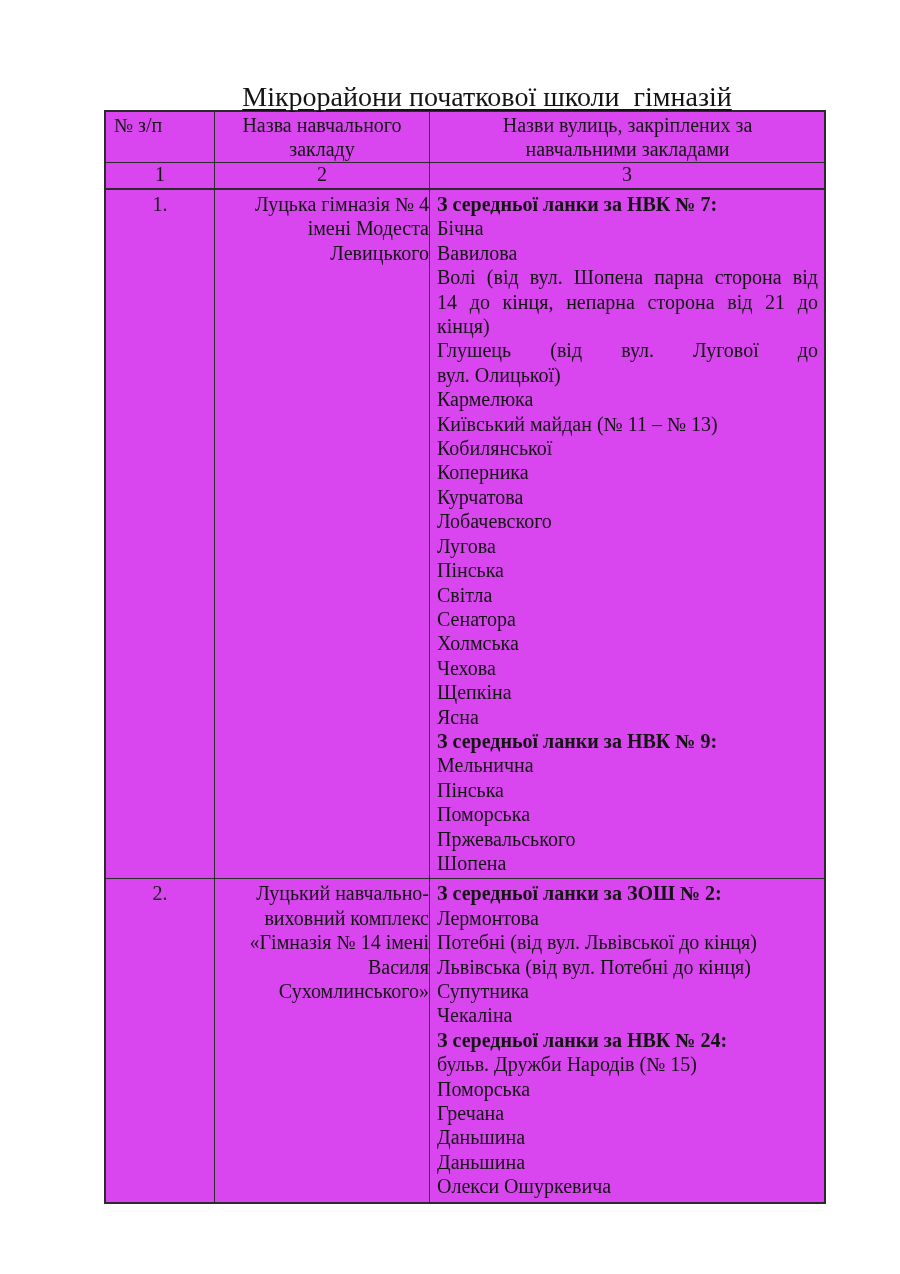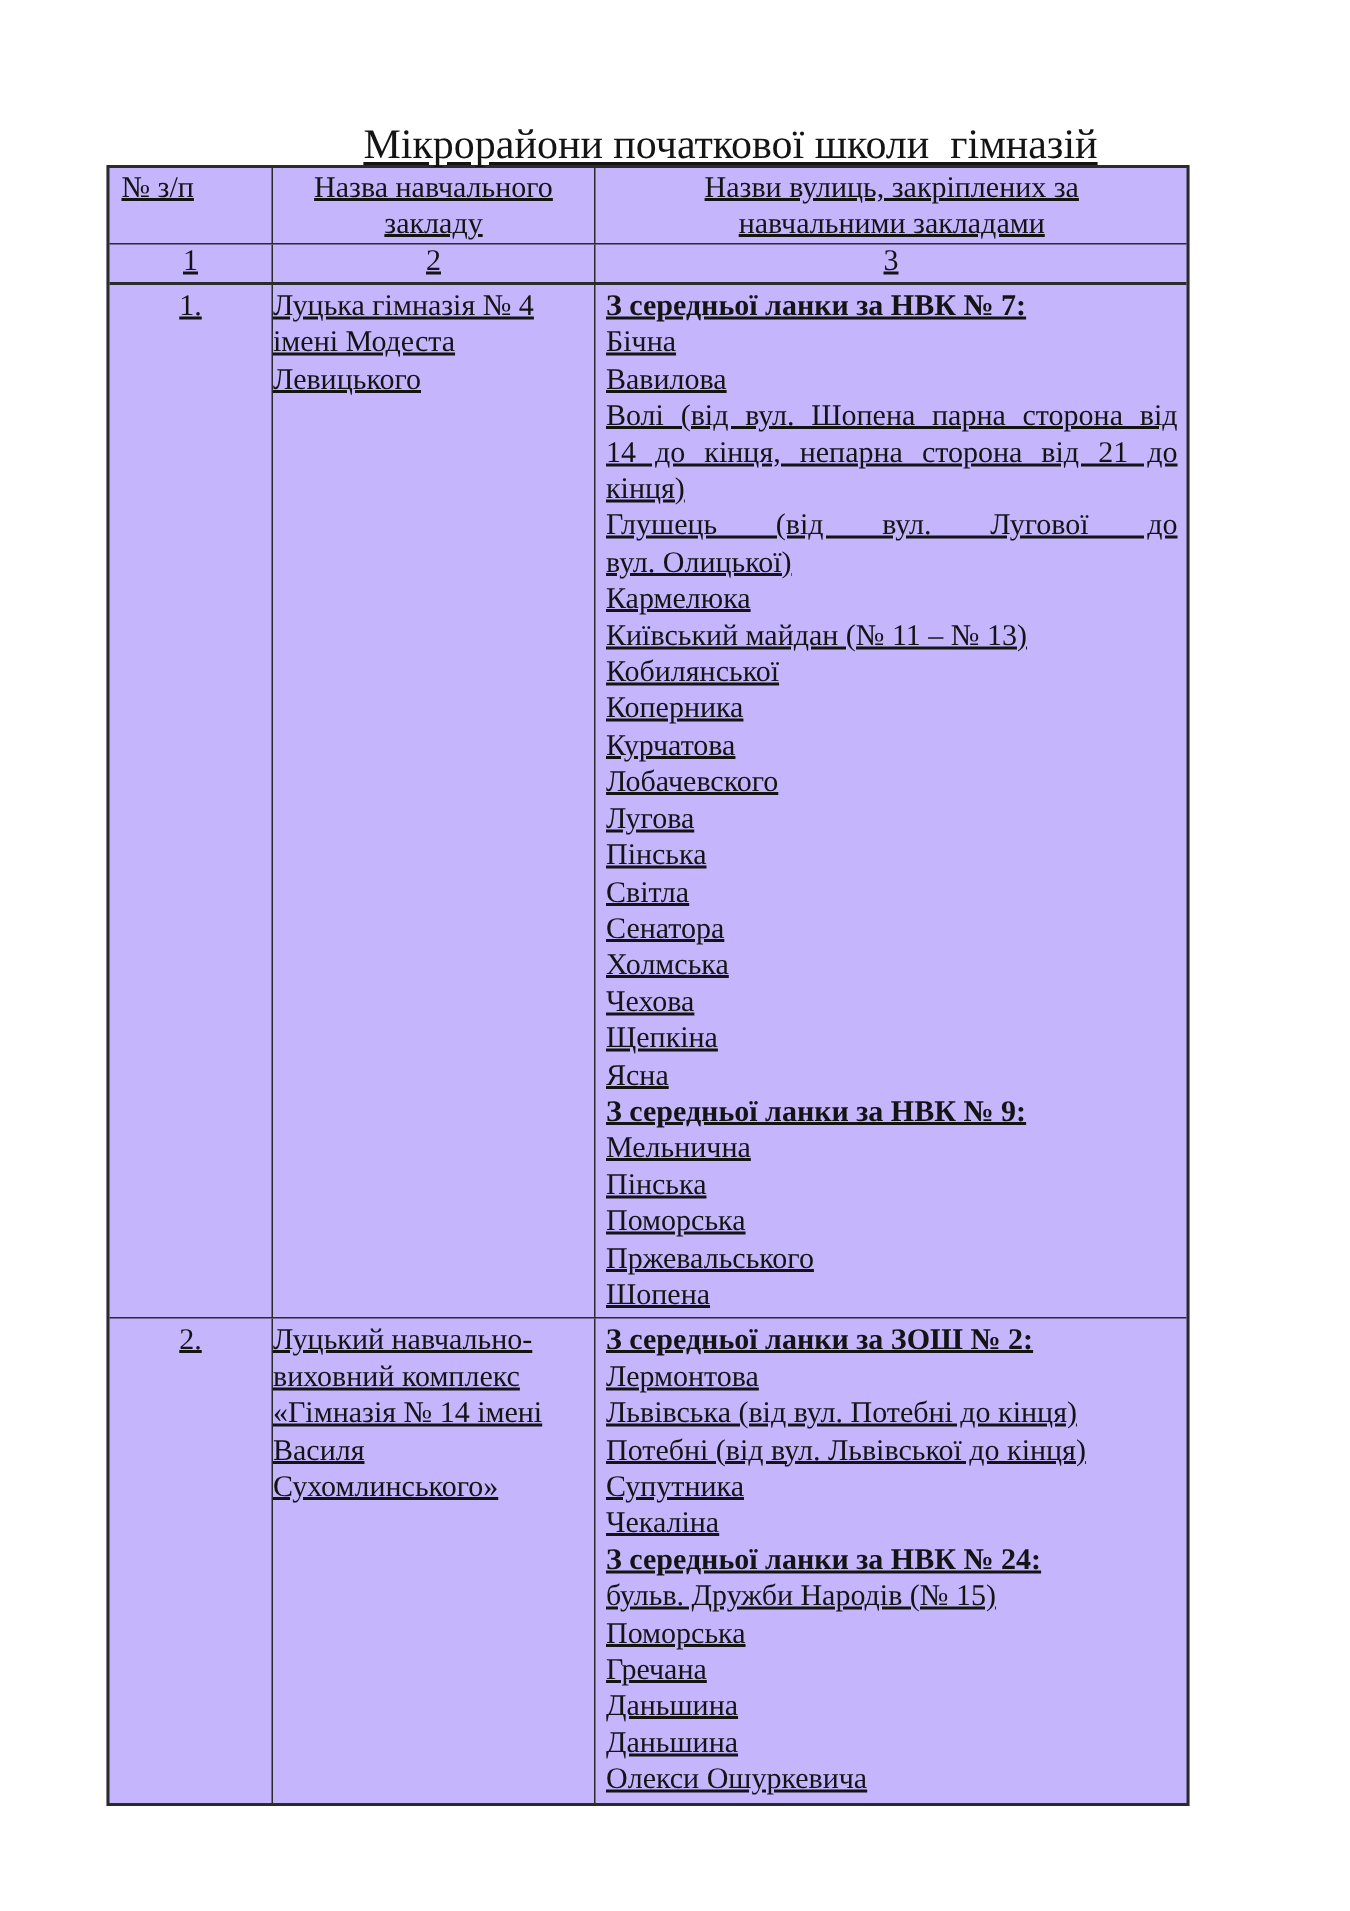--- a/index.html
+++ b/index.html
@@ -22,26 +22,25 @@
     width: 722px;
     text-align: center;
     font-size: 28px;
     line-height: 25px;
     text-decoration: underline;
     text-underline-offset: 3px;
     white-space: pre;
   }
 
   .tbl {
-    margin-left: 71px;
+    margin-left: 104px;
     margin-top: 1px;
     width: 718px;
     border: 2px solid var(--line);
-    background: #c4b5fd;
-    text-decoration: underline;
+    background: #d946ef;
   }
   .tr { display: flex; border-bottom: 1px solid var(--line); }
   .tr:last-child { border-bottom: none; }
   .td {
     box-sizing: border-box;
     font-size: 20px;
     line-height: 24.4px;
     overflow: hidden;
   }
   .c1 { width: 109px; border-right: 1px solid var(--line); }
@@ -49,21 +48,21 @@
   .c3 { width: 394px; padding: 2px 6px 3px 7px; }
 
   .header-row { height: 50px; }
   .header-row .c1 { padding: 1px 0 0 8px; }
   .header-row .c2, .header-row .c3 { text-align: center; padding-top: 1px; }
 
   .index-row { height: 25px; border-bottom-width: 2px; }
   .index-row .td { text-align: center; line-height: 23px; padding: 0; }
 
   .row-data .c1 { text-align: center; padding-top: 2px; }
-  .row-data .c2 { text-align: left; padding-top: 2px; }
+  .row-data .c2 { text-align: right; padding-top: 2px; }
 
   .bold { font-weight: bold; }
   .stretch { text-align: justify; text-align-last: justify; }
 </style>
 </head>
 <body>
 
 <div class="doc">
 
   <div class="doc-title">Мікрорайони початкової школи  гімназій</div>
@@ -141,22 +140,22 @@
         <div class="td c2">
           <div>Луцький навчально-</div>
           <div>виховний комплекс</div>
           <div>«Гімназія № 14 імені</div>
           <div>Василя</div>
           <div>Сухомлинського»</div>
         </div>
         <div class="td c3">
           <div class="street-entry bold">З середньої ланки за ЗОШ № 2:</div>
           <div class="street-entry">Лермонтова</div>
+          <div class="street-entry">Потебні (від вул. Львівської до кінця)</div>
           <div class="street-entry">Львівська (від вул. Потебні до кінця)</div>
-          <div class="street-entry">Потебні (від вул. Львівської до кінця)</div>
           <div class="street-entry">Супутника</div>
           <div class="street-entry">Чекаліна</div>
           <div class="street-entry bold">З середньої ланки за НВК № 24:</div>
           <div class="street-entry">бульв. Дружби Народів (№ 15)</div>
           <div class="street-entry">Поморська</div>
           <div class="street-entry">Гречана</div>
           <div class="street-entry">Даньшина</div>
           <div class="street-entry">Даньшина</div>
           <div class="street-entry">Олекси Ошуркевича</div>
         </div>

